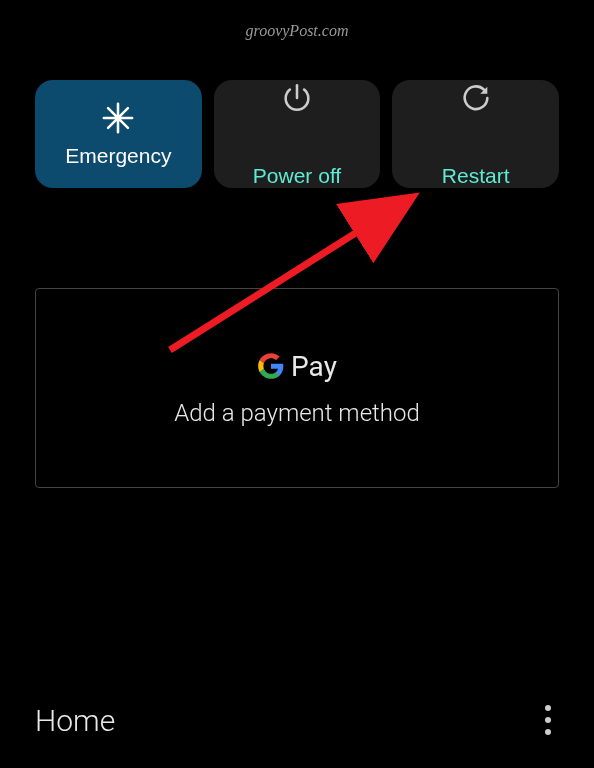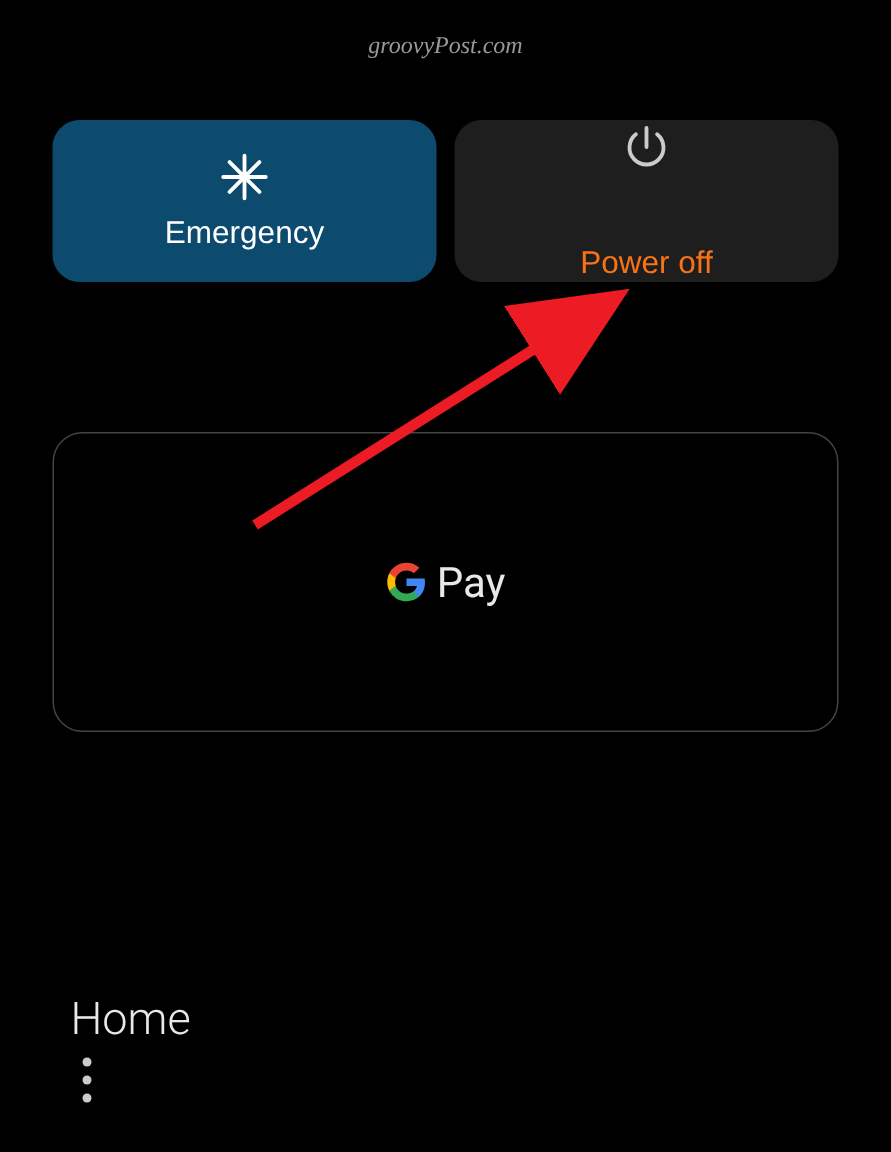--- a/index.html
+++ b/index.html
@@ -41,39 +41,39 @@
       gap: 8px;
       cursor: pointer;
       border: none;
     }
     .emergency-btn {
       background: #0c4a6e;
       color: #fff;
     }
     .power-off-btn, .restart-btn {
       background: #1e1e1e;
-      color: #f97316;
+      color: #5eead4;
       gap: 48px;
     }
     .btn-icon {
       width: 36px;
       height: 36px;
       display: flex;
       align-items: center;
       justify-content: center;
     }
     .btn-label {
       font-size: 21px;
       font-weight: 400;
     }
     .gpay-card {
       margin: 100px 35px 0;
       height: 200px;
       border: 1px solid #444;
-      border-radius: 20px;
+      border-radius: 4px;
       display: flex;
       flex-direction: column;
       align-items: center;
       justify-content: center;
       gap: 16px;
       cursor: pointer;
     }
     .gpay-logo {
       display: flex;
       align-items: center;
@@ -89,27 +89,26 @@
       font-weight: 400;
     }
     .gpay-subtitle {
       color: #e8e8e8;
       font-size: 24px;
       font-weight: 300;
     }
     .bottom-bar {
       position: absolute;
       bottom: 25px;
-      left: 12px;
+      left: 0;
       right: 0;
       display: flex;
-      align-items: flex-start;
+      align-items: center;
       justify-content: space-between;
       padding: 0 35px;
-      flex-direction: column;
     }
     .home-label {
       color: #e8e8e8;
       font-size: 30px;
       font-weight: 300;
     }
     .more-dots {
       display: flex;
       flex-direction: column;
       gap: 6px;
@@ -147,34 +146,44 @@
   <button class="power-btn power-off-btn">
     <span class="btn-icon">
       <svg width="34" height="34" viewBox="0 0 24 24" fill="none" stroke="#ccc" stroke-width="1.8">
         <path d="M12 3 L12 12" stroke-linecap="round"></path>
         <path d="M7 6 A8 8 0 1 0 17 6" stroke-linecap="round"></path>
       </svg>
     </span>
     <span class="btn-label">Power off</span>
   </button>
 
+  <button class="power-btn restart-btn">
+    <span class="btn-icon">
+      <svg width="34" height="34" viewBox="0 0 24 24" fill="none" stroke="#ccc" stroke-width="1.8">
+        <path d="M20 12 A8 8 0 1 1 17.5 6" stroke-linecap="round"></path>
+        <path d="M20 4 L20 9 L15 9" fill="#ccc" stroke="none"></path>
+      </svg>
+    </span>
+    <span class="btn-label">Restart</span>
+  </button>
 </div>
 
 <div class="gpay-card">
   <div class="gpay-logo">
     <span class="gpay-g">
       <svg width="28" height="28" viewBox="0 0 48 48">
         <path fill="#4285F4" d="M45.12 24.5c0-1.56-.14-3.06-.4-4.5H24v8.51h11.84c-.51 2.75-2.06 5.08-4.39 6.64v5.52h7.11c4.16-3.83 6.56-9.47 6.56-16.17z"></path>
         <path fill="#34A853" d="M24 46c5.94 0 10.92-1.97 14.56-5.33l-7.11-5.52c-1.97 1.32-4.49 2.1-7.45 2.1-5.73 0-10.58-3.87-12.31-9.07H4.34v5.7C7.96 41.07 15.4 46 24 46z"></path>
         <path fill="#FBBC05" d="M11.69 28.18C11.25 26.86 11 25.45 11 24s.25-2.86.69-4.18v-5.7H4.34C2.85 17.09 2 20.45 2 24c0 3.55.85 6.91 2.34 9.88l7.35-5.7z"></path>
         <path fill="#EA4335" d="M24 10.75c3.23 0 6.13 1.11 8.41 3.29l6.31-6.31C34.91 4.18 29.93 2 24 2 15.4 2 7.96 6.93 4.34 14.12l7.35 5.7c1.73-5.2 6.58-9.07 12.31-9.07z"></path>
       </svg>
     </span>
     <span class="gpay-text">Pay</span>
   </div>
+  <div class="gpay-subtitle">Add a payment method</div>
 </div>
 
 <div class="bottom-bar">
   <span class="home-label">Home</span>
   <div class="more-dots">
     <span class="dot"></span>
     <span class="dot"></span>
     <span class="dot"></span>
   </div>
 </div>

